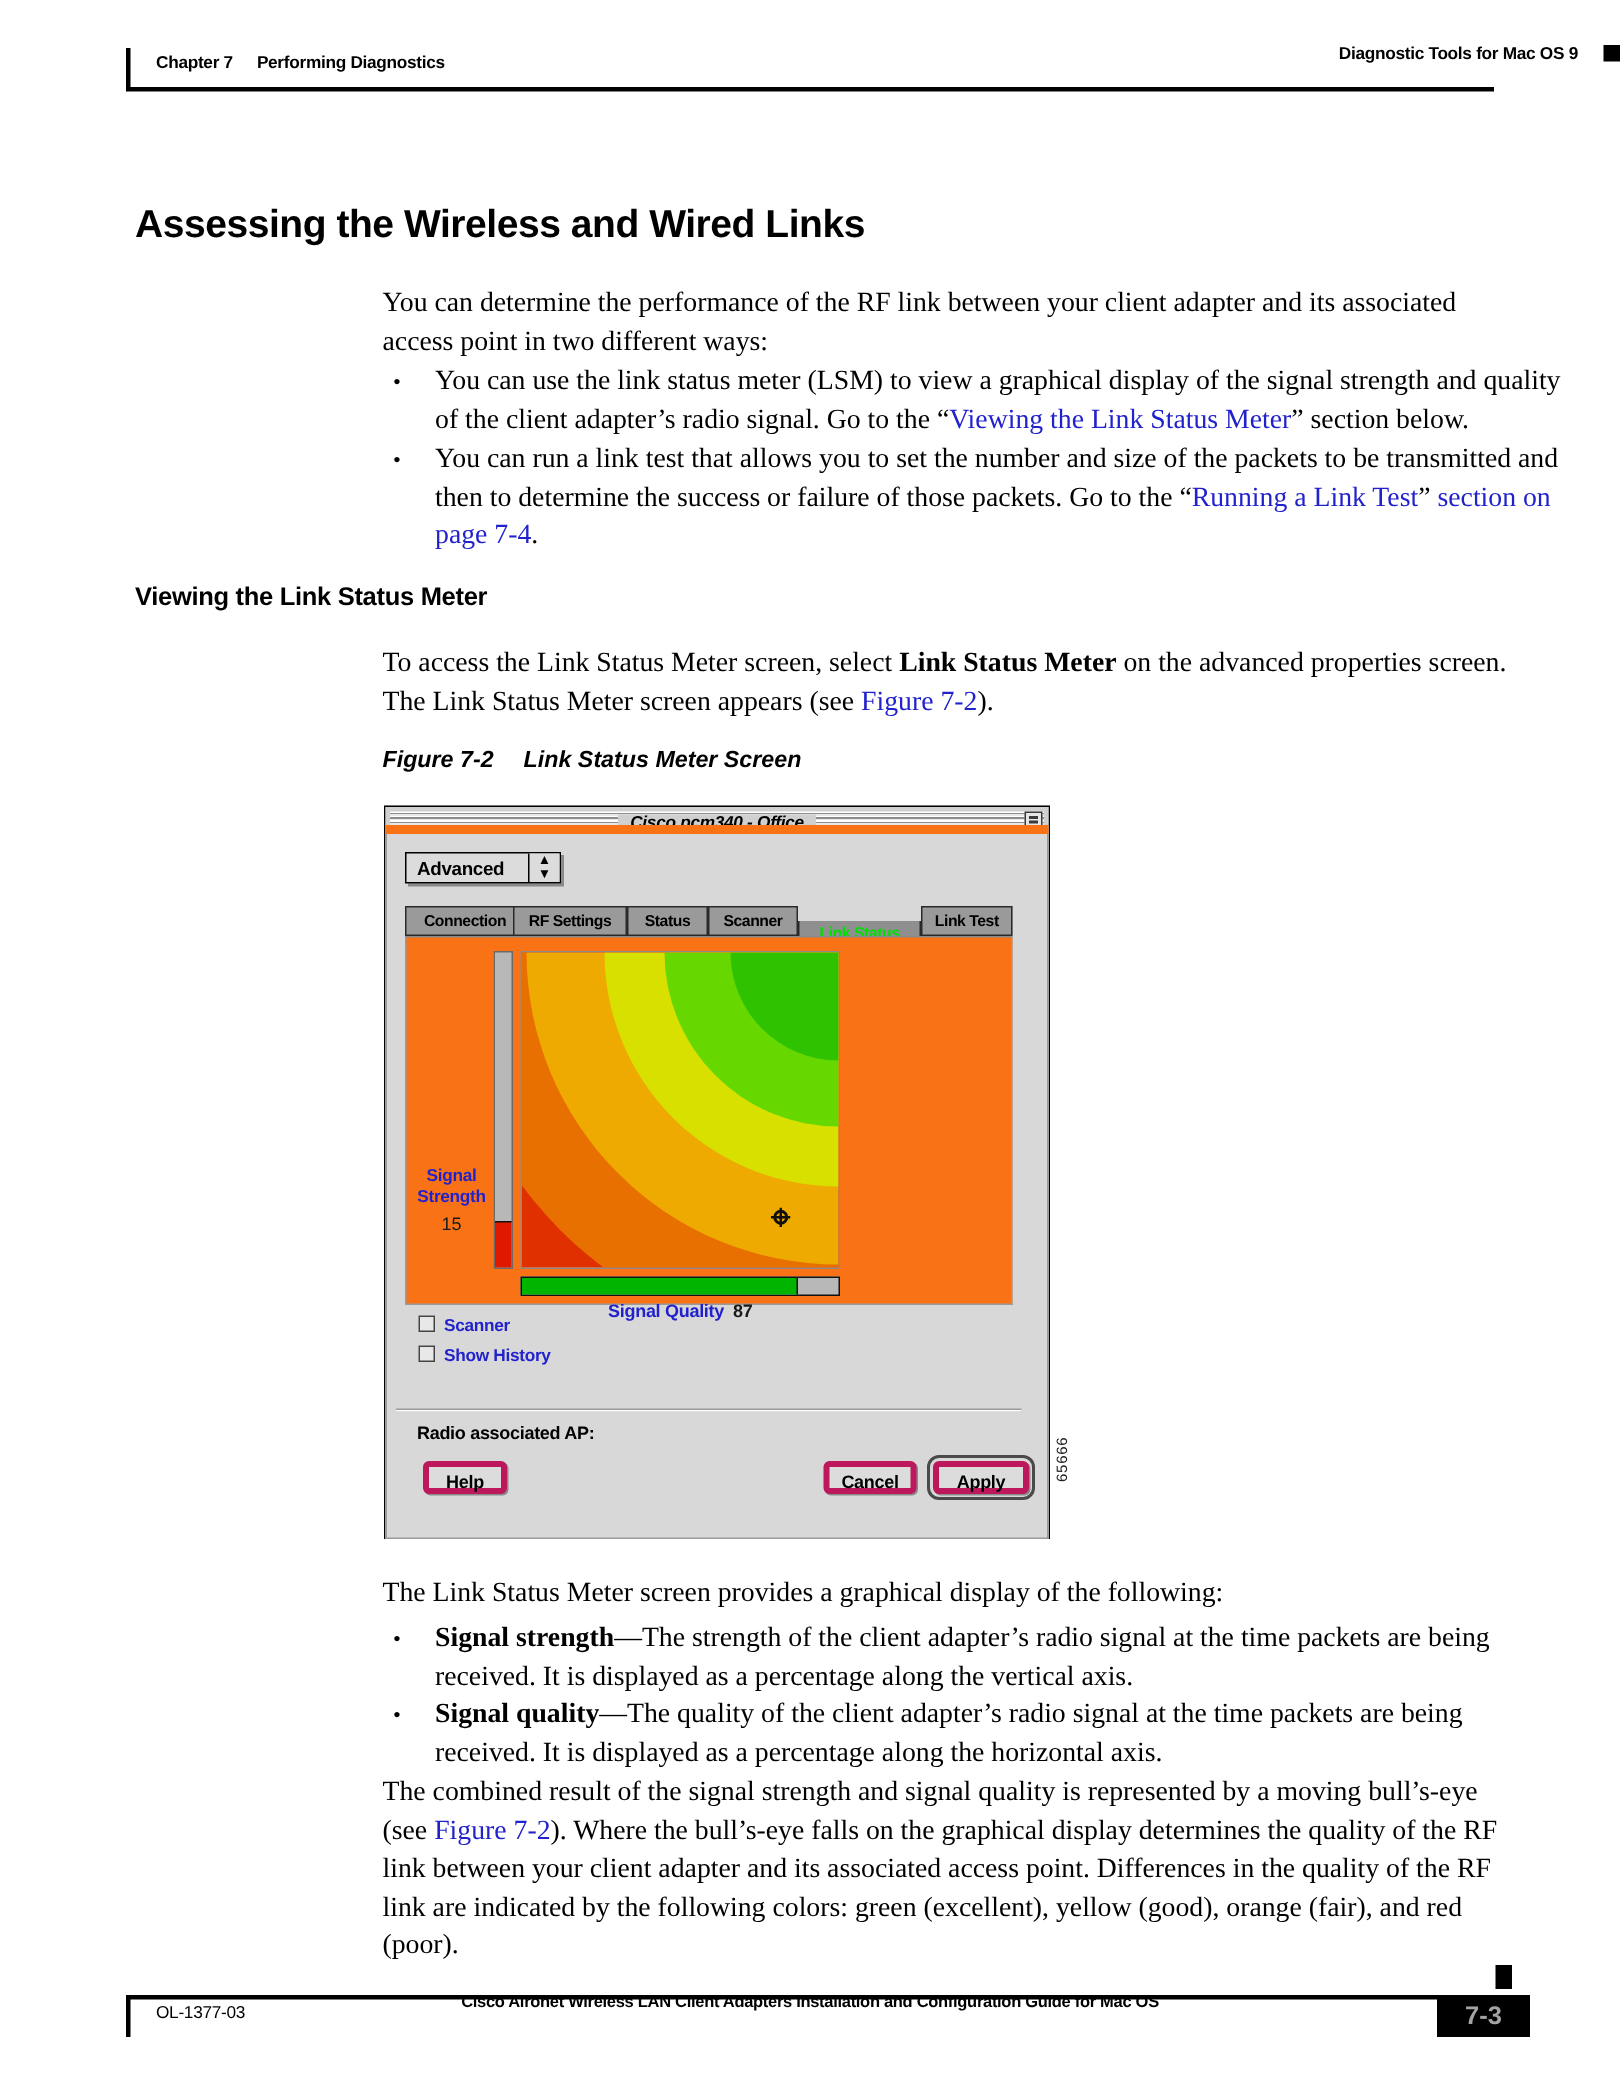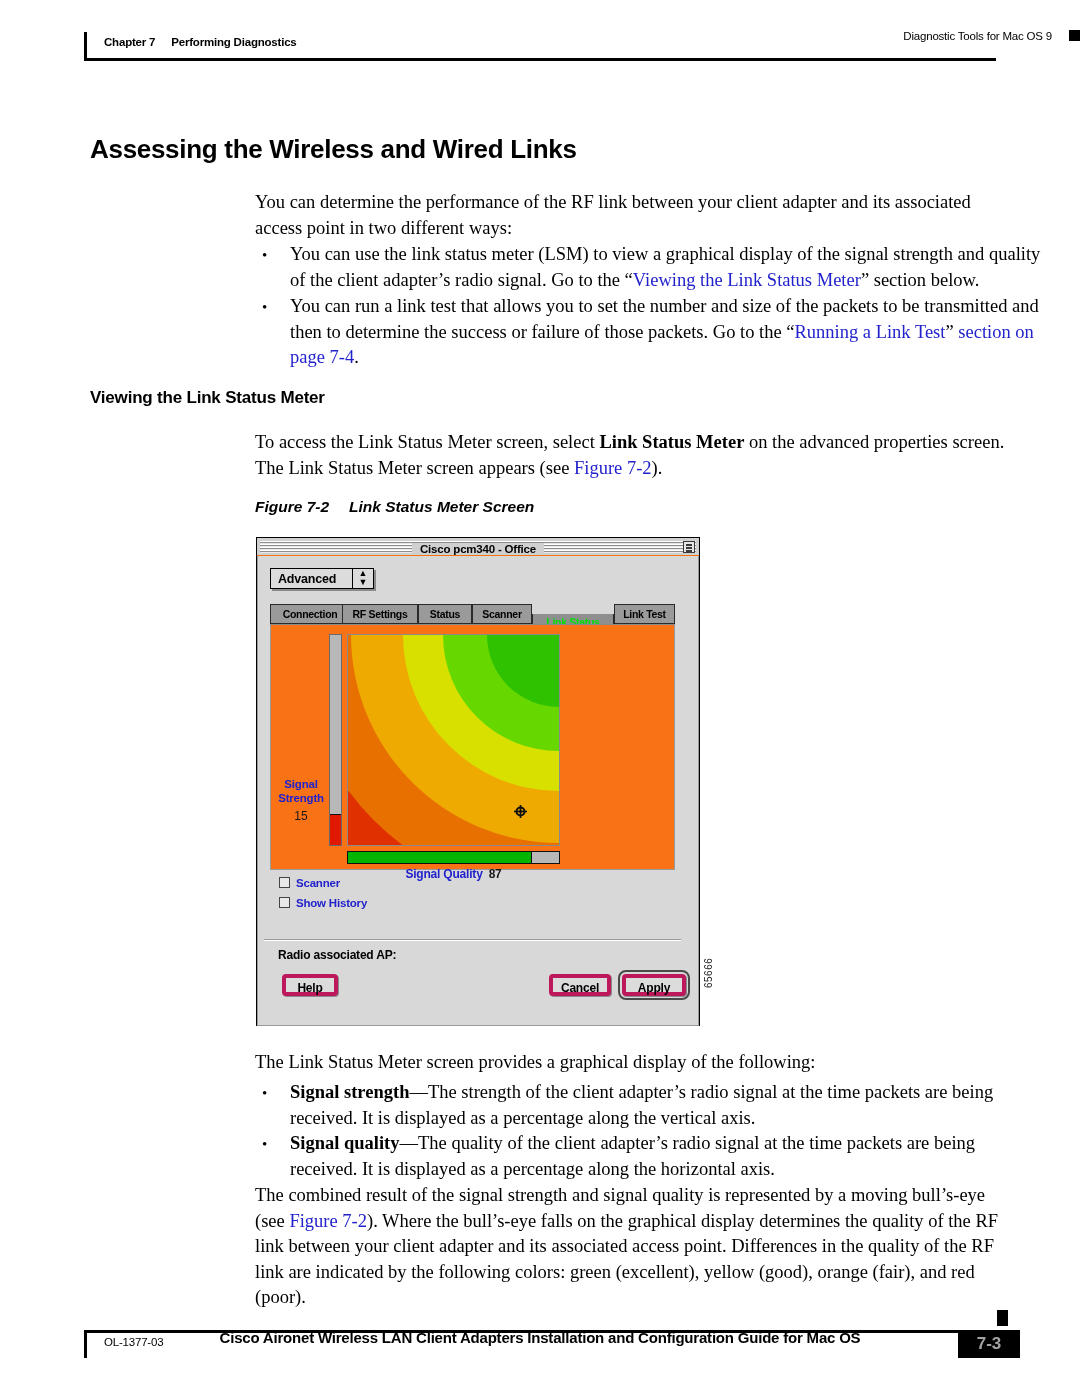--- a/index.html
+++ b/index.html
@@ -41,21 +41,21 @@
   .runhead-rule {
     position: absolute;
     left: 0; top: 28px;
     width: 912px; height: 2.5px;
     background: #000;
   }
   .runhead-right {
     position: absolute;
     right: 28px; top: 30px;
     font-family: "Liberation Sans", sans-serif;
-    font-weight: normal;
+    font-weight: bold;
     font-size: 11.5px;
     letter-spacing: -0.2px;
     white-space: nowrap;
     margin-left: 12px;
   }
   .runhead-square {
     position: absolute;
     right: 0px; top: 30px;
     width: 11px; height: 11px;
     background: #000;
@@ -126,23 +126,24 @@
     width: 444px; height: 489px;
     background: #d8d8d8;
     border: 1px solid #000;
     box-sizing: border-box;
     font-family: "Liberation Sans", sans-serif;
   }
   .titlebar {
     position: relative;
     height: 18px;
     background: #d0d0d0;
-    border-bottom: 1px solid #f97316;
+    border-bottom: 6px solid #f97316;
     box-sizing: border-box;
     overflow: hidden;
+    font-style: italic;
   }
   .titlebar .stripes {
     position: absolute;
     left: 3px; right: 3px; top: 3px; height: 12px;
     background: repeating-linear-gradient(
       to bottom,
       #ffffff 0px, #ffffff 1px,
       #8d8d8d 1px, #8d8d8d 2px,
       #e8e8e8 2px, #e8e8e8 3px);
   }
@@ -406,21 +407,21 @@
     white-space: nowrap;
     letter-spacing: 0.5px;
   }
 
   
   .footer-title {
     position: absolute;
     left: 0; right: 0; top: 1329px;
     text-align: center;
     font-family: "Liberation Sans", sans-serif;
-    font-size: 15px;
+    font-size: 11px;
     font-weight: bold;
     letter-spacing: -0.2px;
   }
   .footer-square {
     position: absolute;
     right: 72px; top: 1310px;
     width: 11px; height: 16px;
     background: #000;
   }
   .footer-rule {

